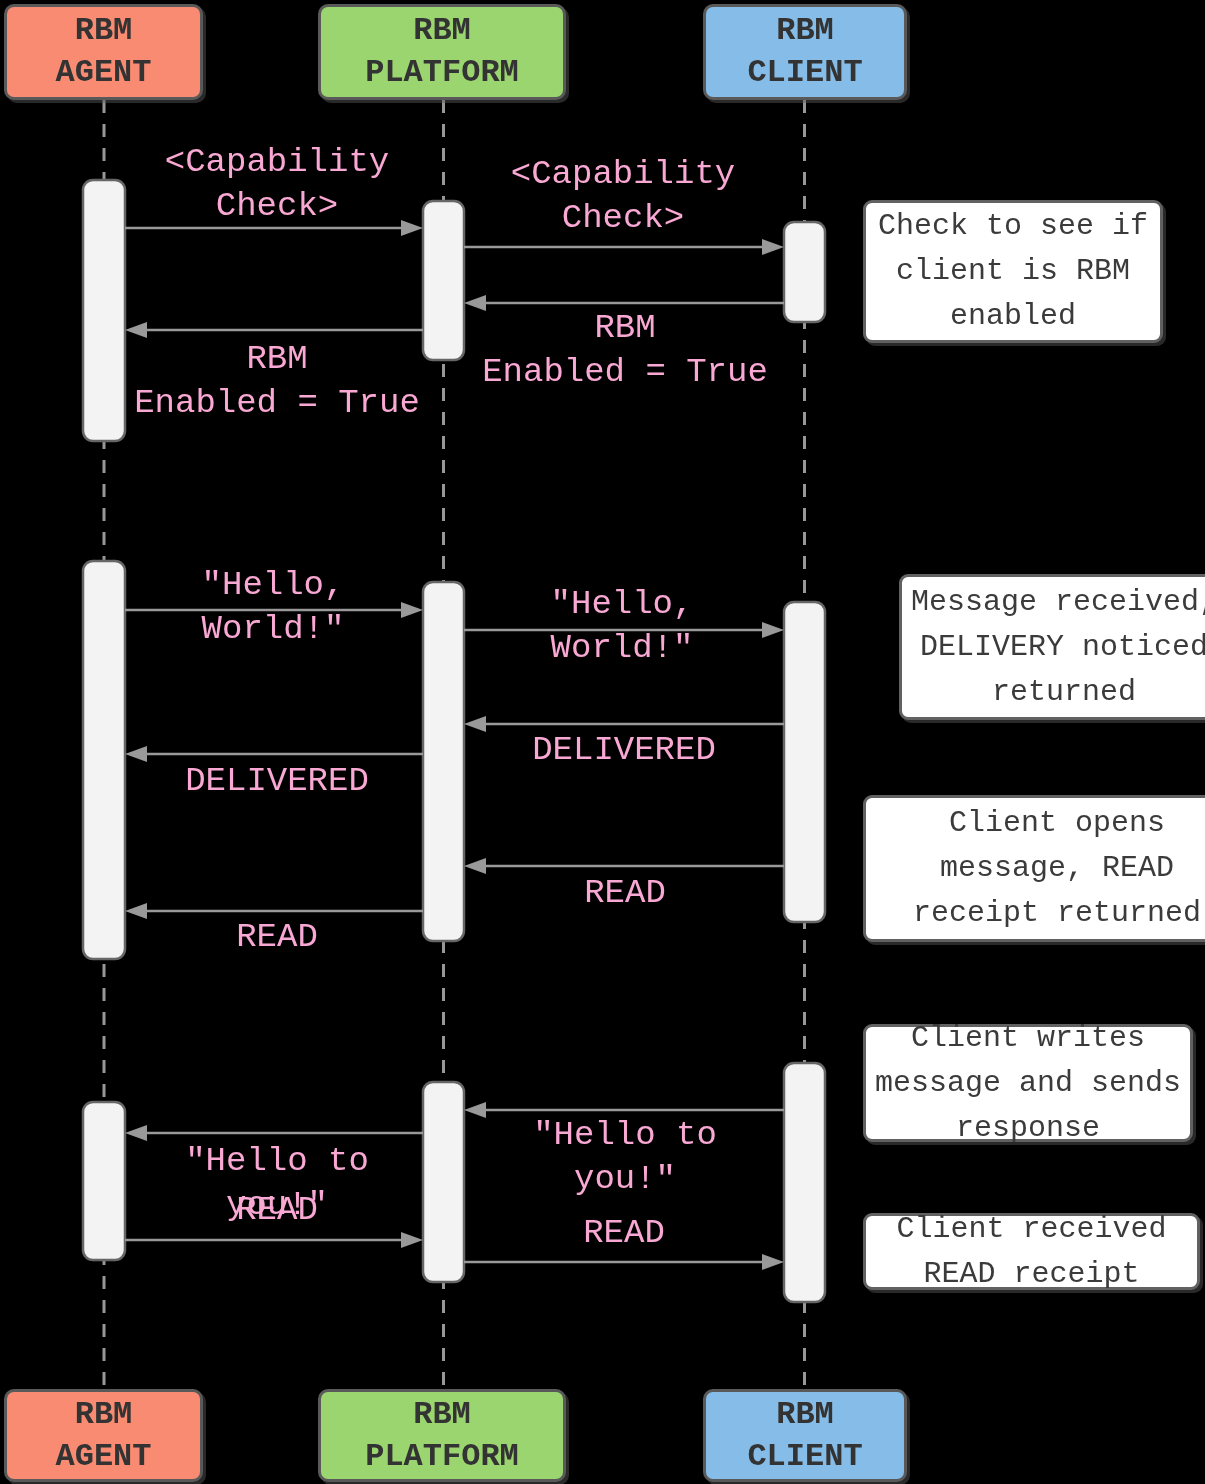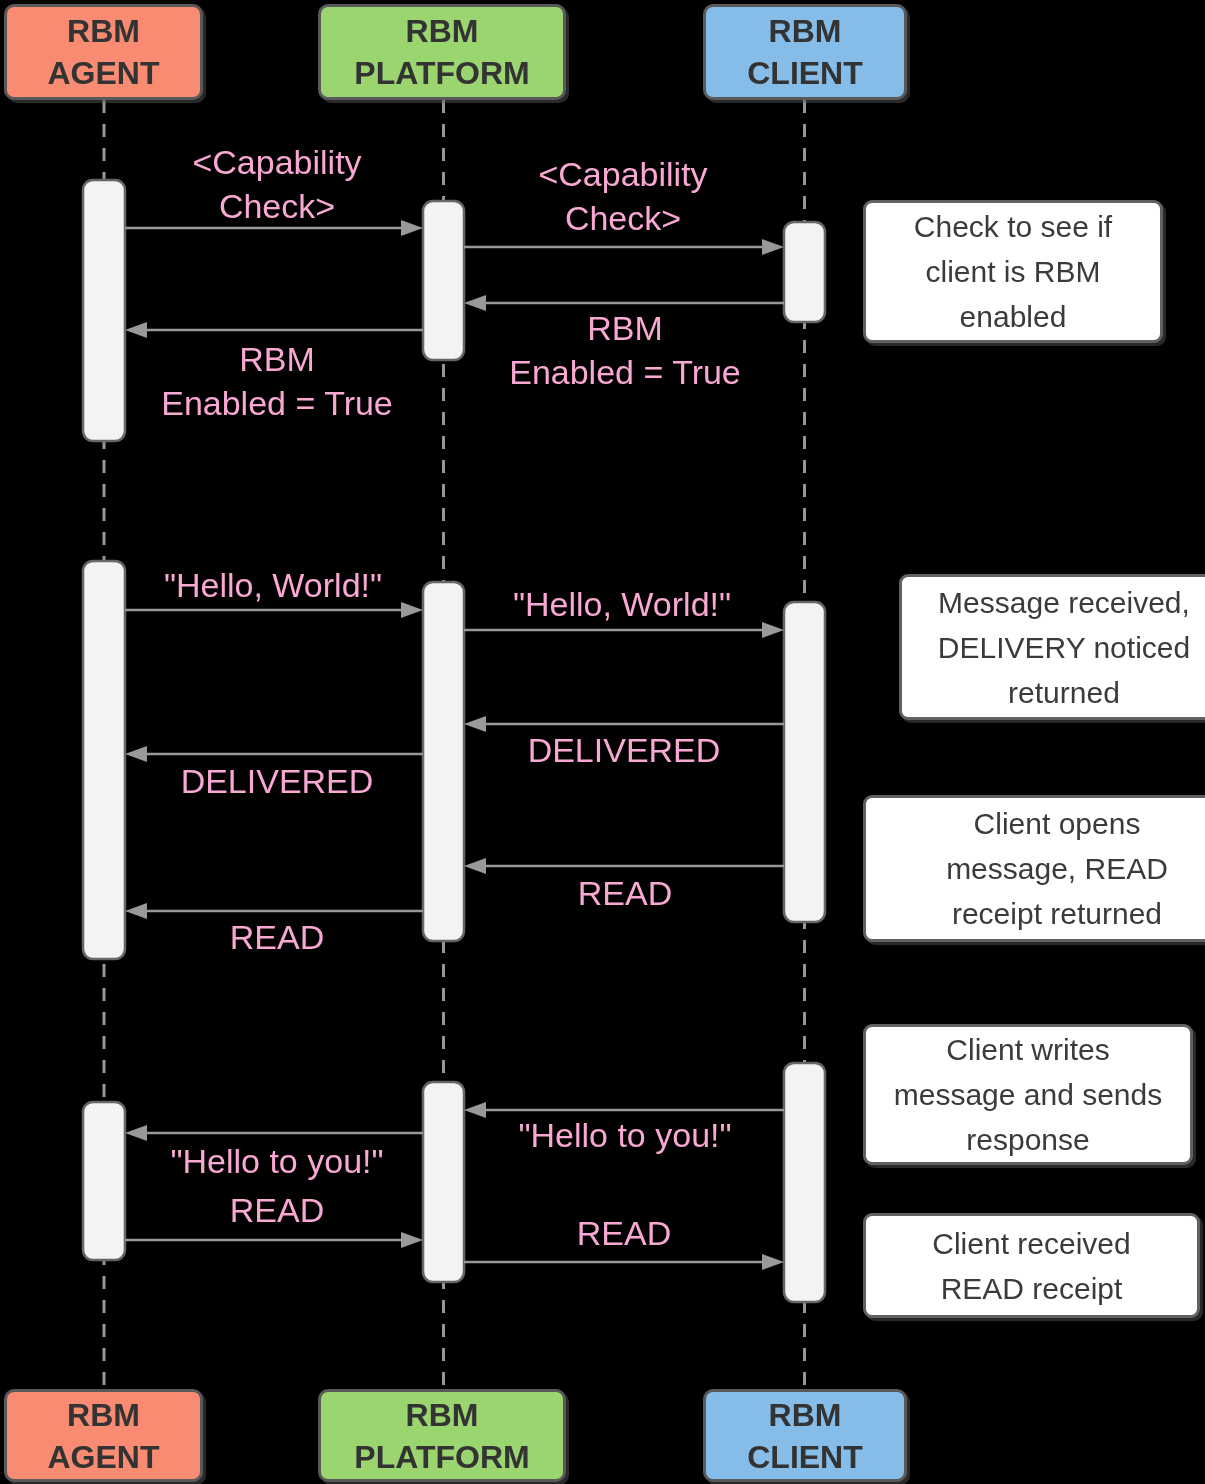--- a/index.html
+++ b/index.html
@@ -1,20 +1,20 @@
 <!DOCTYPE html>
 <html><head>
 <meta charset="utf-8">
 <style>
   html,body{margin:0;padding:0;background:#000;}
   #diagram{
     position:relative;
     width:1205px;height:1484px;
     background:#000;
-    font-family:Liberation Sans, sans-serif;
+    font-family:Liberation Mono, monospace;
     overflow:hidden;
   }
   #wires{position:absolute;left:0;top:0;width:1205px;height:1484px;}
   .lifeline{stroke:#979797;stroke-width:3;stroke-dasharray:13 11;fill:none;}
   .bar{fill:#F3F3F3;stroke:#666666;stroke-width:2.5;}
   .arrow-line{stroke:#999999;stroke-width:2.5;fill:none;}
   .arrow-head{fill:#999999;stroke:none;}
   .actor-box{
     position:absolute;
     border:3px solid #595959;
@@ -173,19 +173,19 @@
 
   <div class="note-box" style="left:863px;top:200px;width:300px;height:143px;">Check to see if
 client is RBM
 enabled</div>
   <div class="note-box" style="left:863px;top:574px;width:330px;height:146px;margin-left:36px;">Message received,
 DELIVERY noticed
 returned</div>
   <div class="note-box" style="left:863px;top:795px;width:388px;height:147px;">Client opens
 message, READ
 receipt returned</div>
-  <div class="note-box" style="left:863px;top:1024px;width:330px;height:141px;">Client writes
+  <div class="note-box" style="left:863px;top:1024px;width:330px;height:118px;">Client writes
 message and sends
 response</div>
-  <div class="note-box" style="left:863px;top:1213px;width:337px;height:105px;">Client received
+  <div class="note-box" style="left:863px;top:1213px;width:337px;height:77px;">Client received
 READ receipt</div>
 
 </div>
 
 </body></html>

